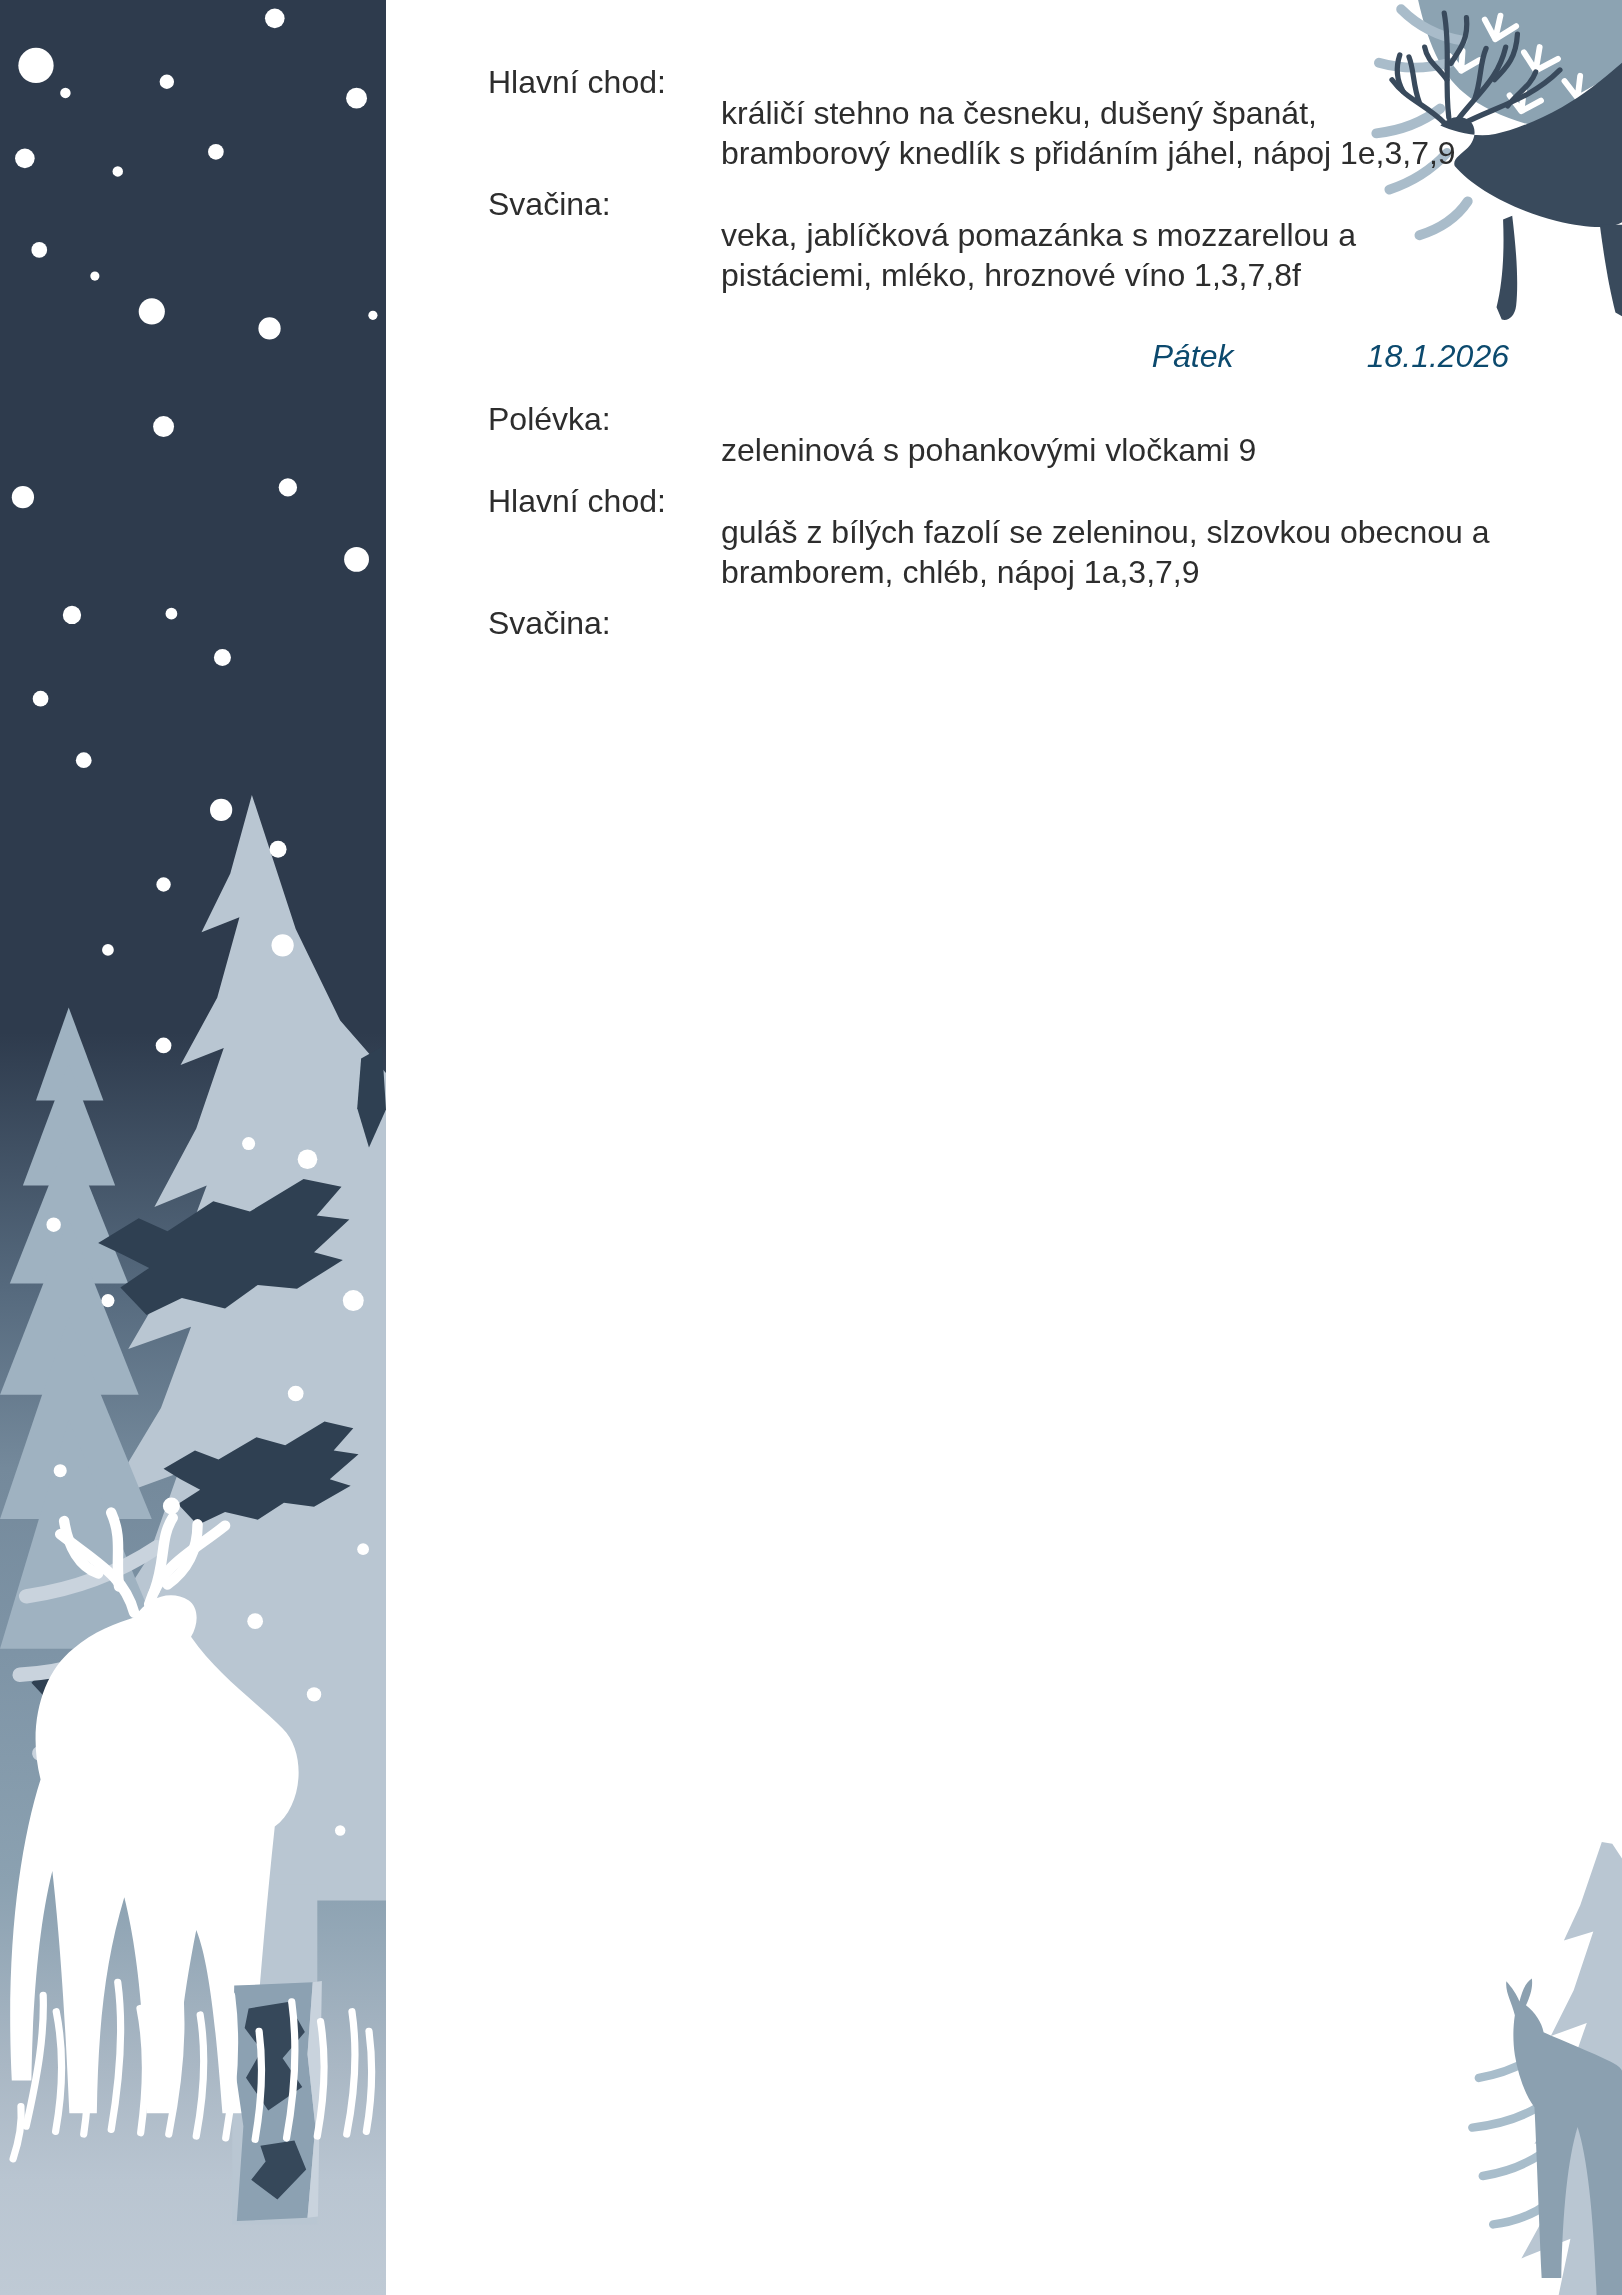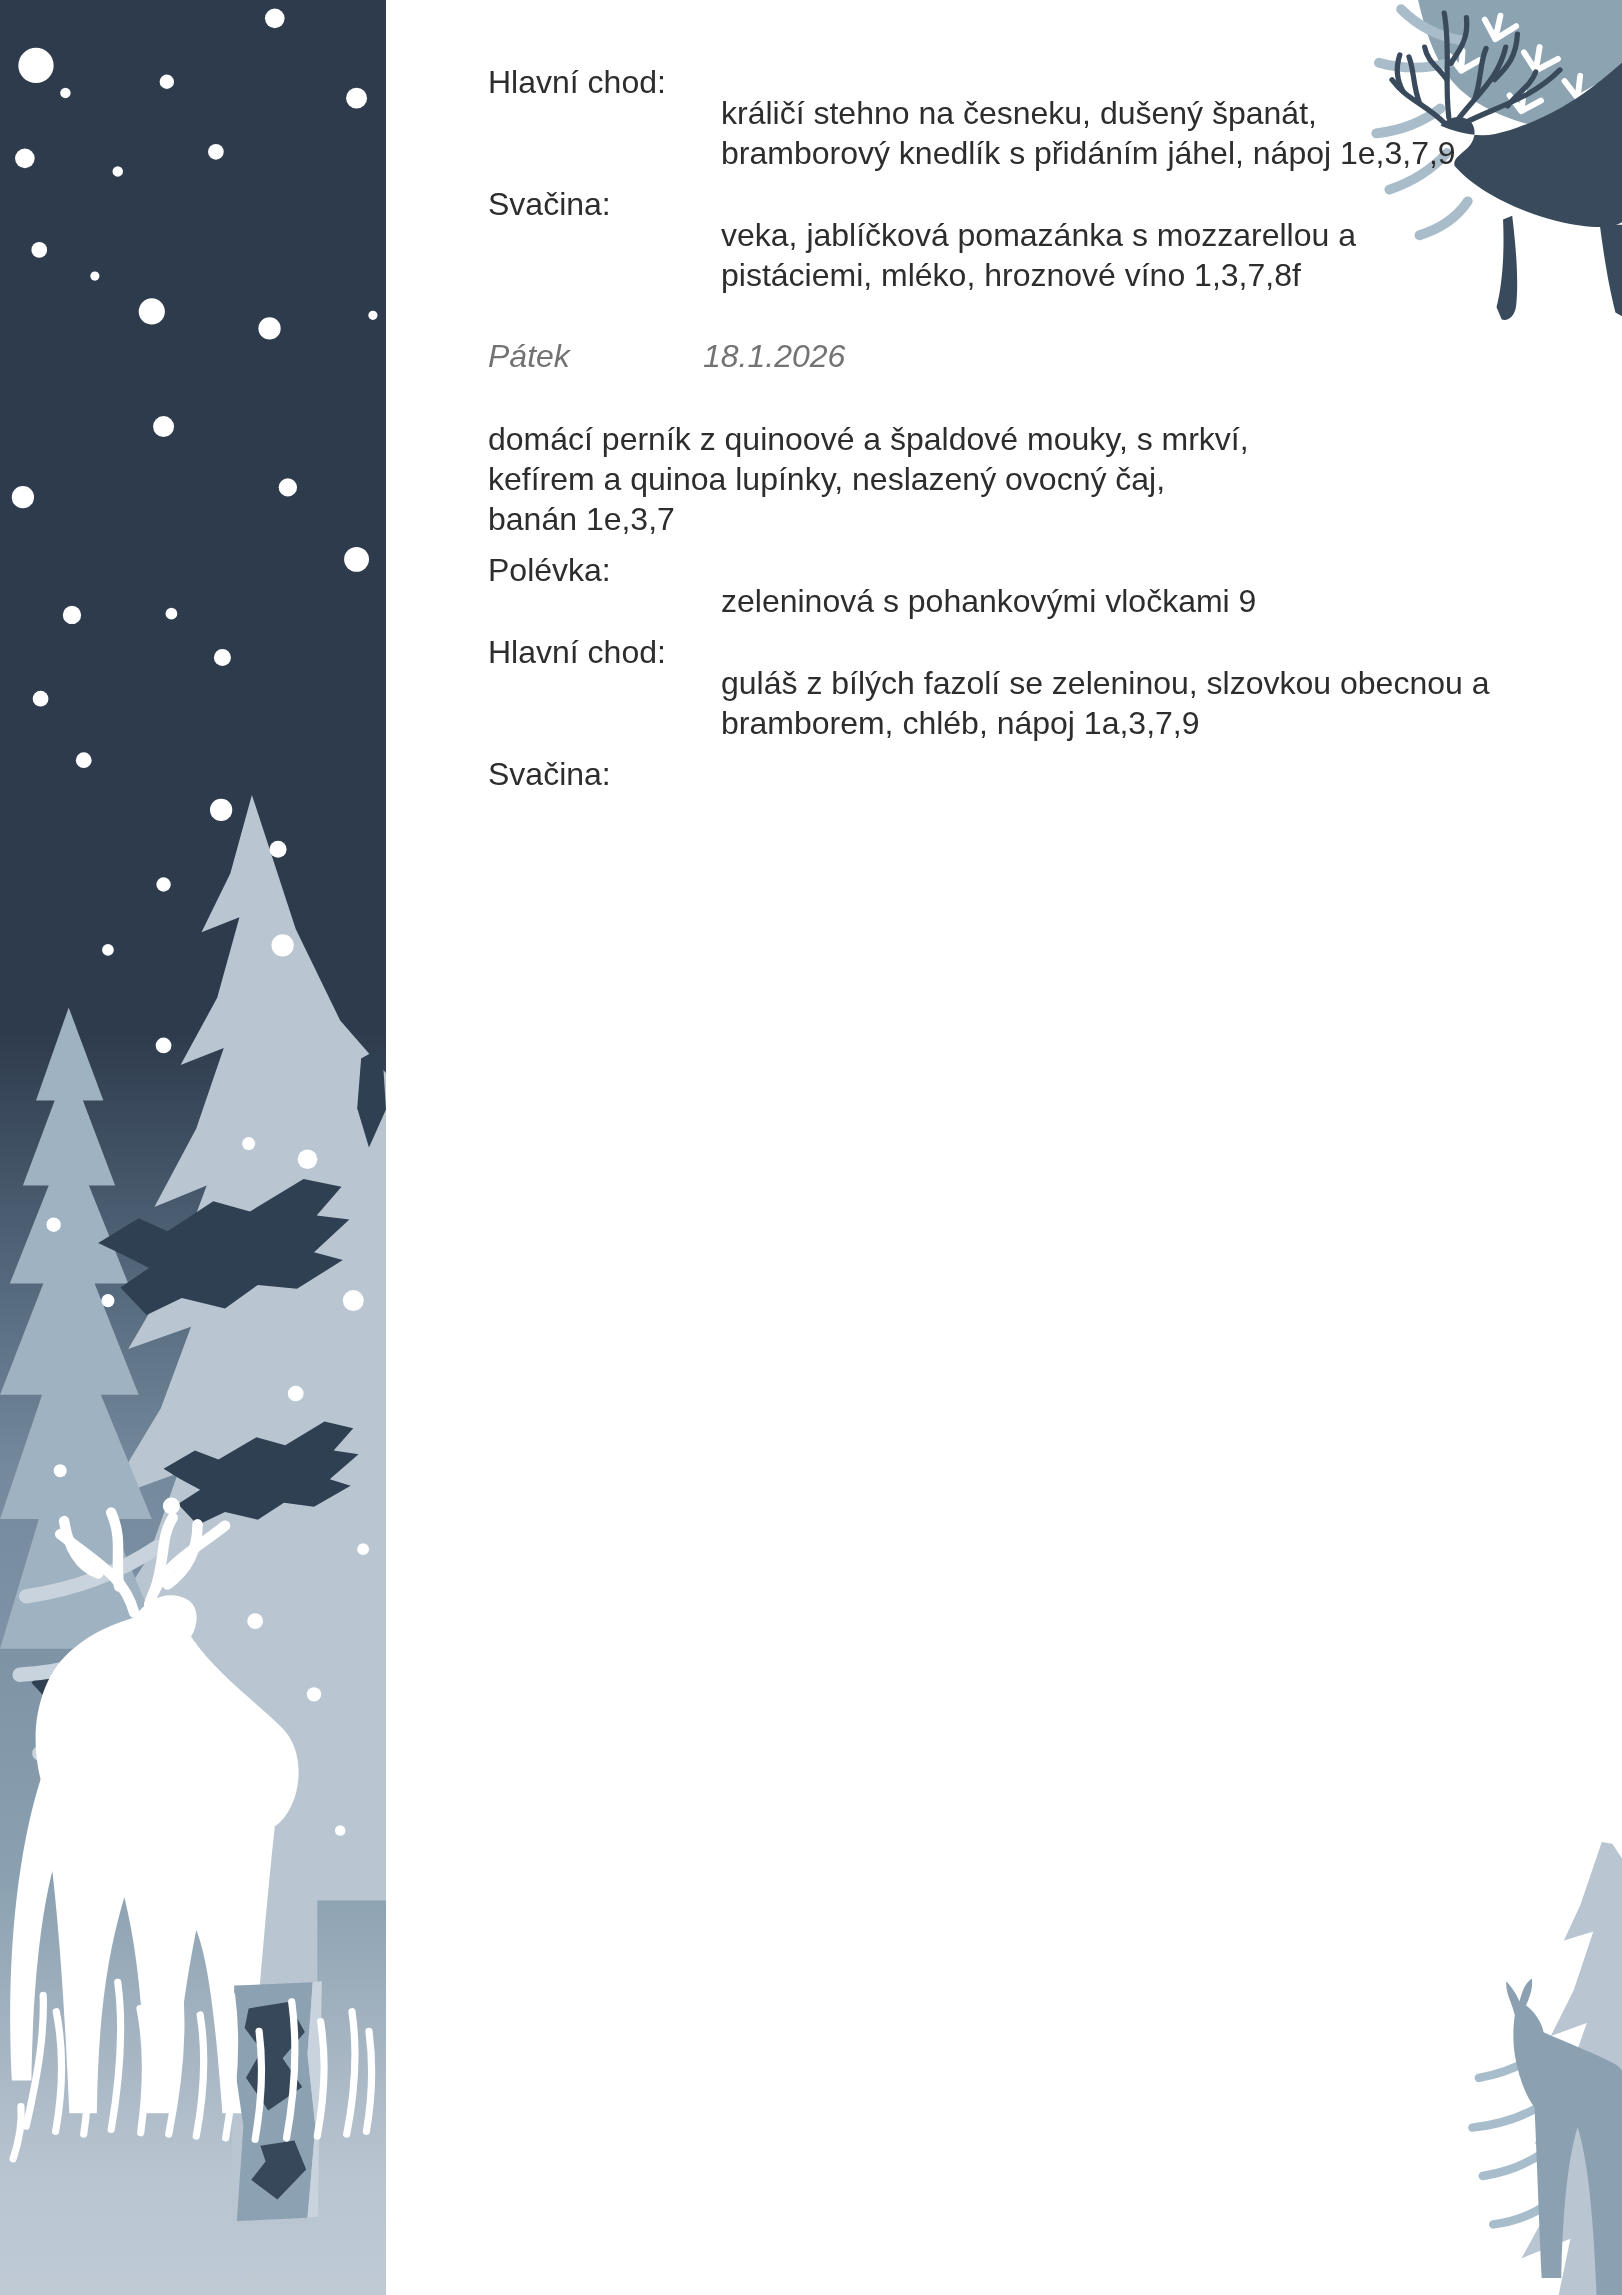--- a/index.html
+++ b/index.html
@@ -19,21 +19,21 @@
     position:absolute;z-index:5;
     left:488px;top:62px;width:1021px;
     color:#2d2d2d;
     font-size:32px;line-height:40px;
   }
   .row{display:flex;margin:0 0 11px 0;gap:18px;}
   .row .label{flex:none;width:215px;}
   .row .value{flex:none;width:857px;white-space:pre-line;margin-top:31px;}
   .day-row{
     display:flex;margin:41px 0 12.4px 0;
-    font-style:italic;color:#737373;
+    font-style:italic;color:#0c4a6e;justify-content:flex-end;
   }
   .day-row .day{flex:none;width:215px;}
 </style>
 </head>
 <body>
 
 <div class="page">
 
   <svg class="deco left" width="386" height="2295" viewBox="0 0 590 3508">
     <defs>
@@ -263,23 +263,20 @@
       <div class="value">veka, jablíčková pomazánka s mozzarellou a
 pistáciemi, mléko, hroznové víno 1,3,7,8f</div>
     </div>
 
     <div class="day-row">
       <div class="day">Pátek</div>
       <div class="date">18.1.2026</div>
     </div>
 
     <div class="row">
-      <div class="value">domácí perník z quinoové a špaldové mouky, s mrkví,
-kefírem a quinoa lupínky, neslazený ovocný čaj,
-banán 1e,3,7</div>
     </div>
 
     <div class="row">
       <div class="label">Polévka:</div>
       <div class="value">zeleninová s pohankovými vločkami 9</div>
     </div>
 
     <div class="row">
       <div class="label">Hlavní chod:</div>
       <div class="value">guláš z bílých fazolí se zeleninou, slzovkou obecnou a

